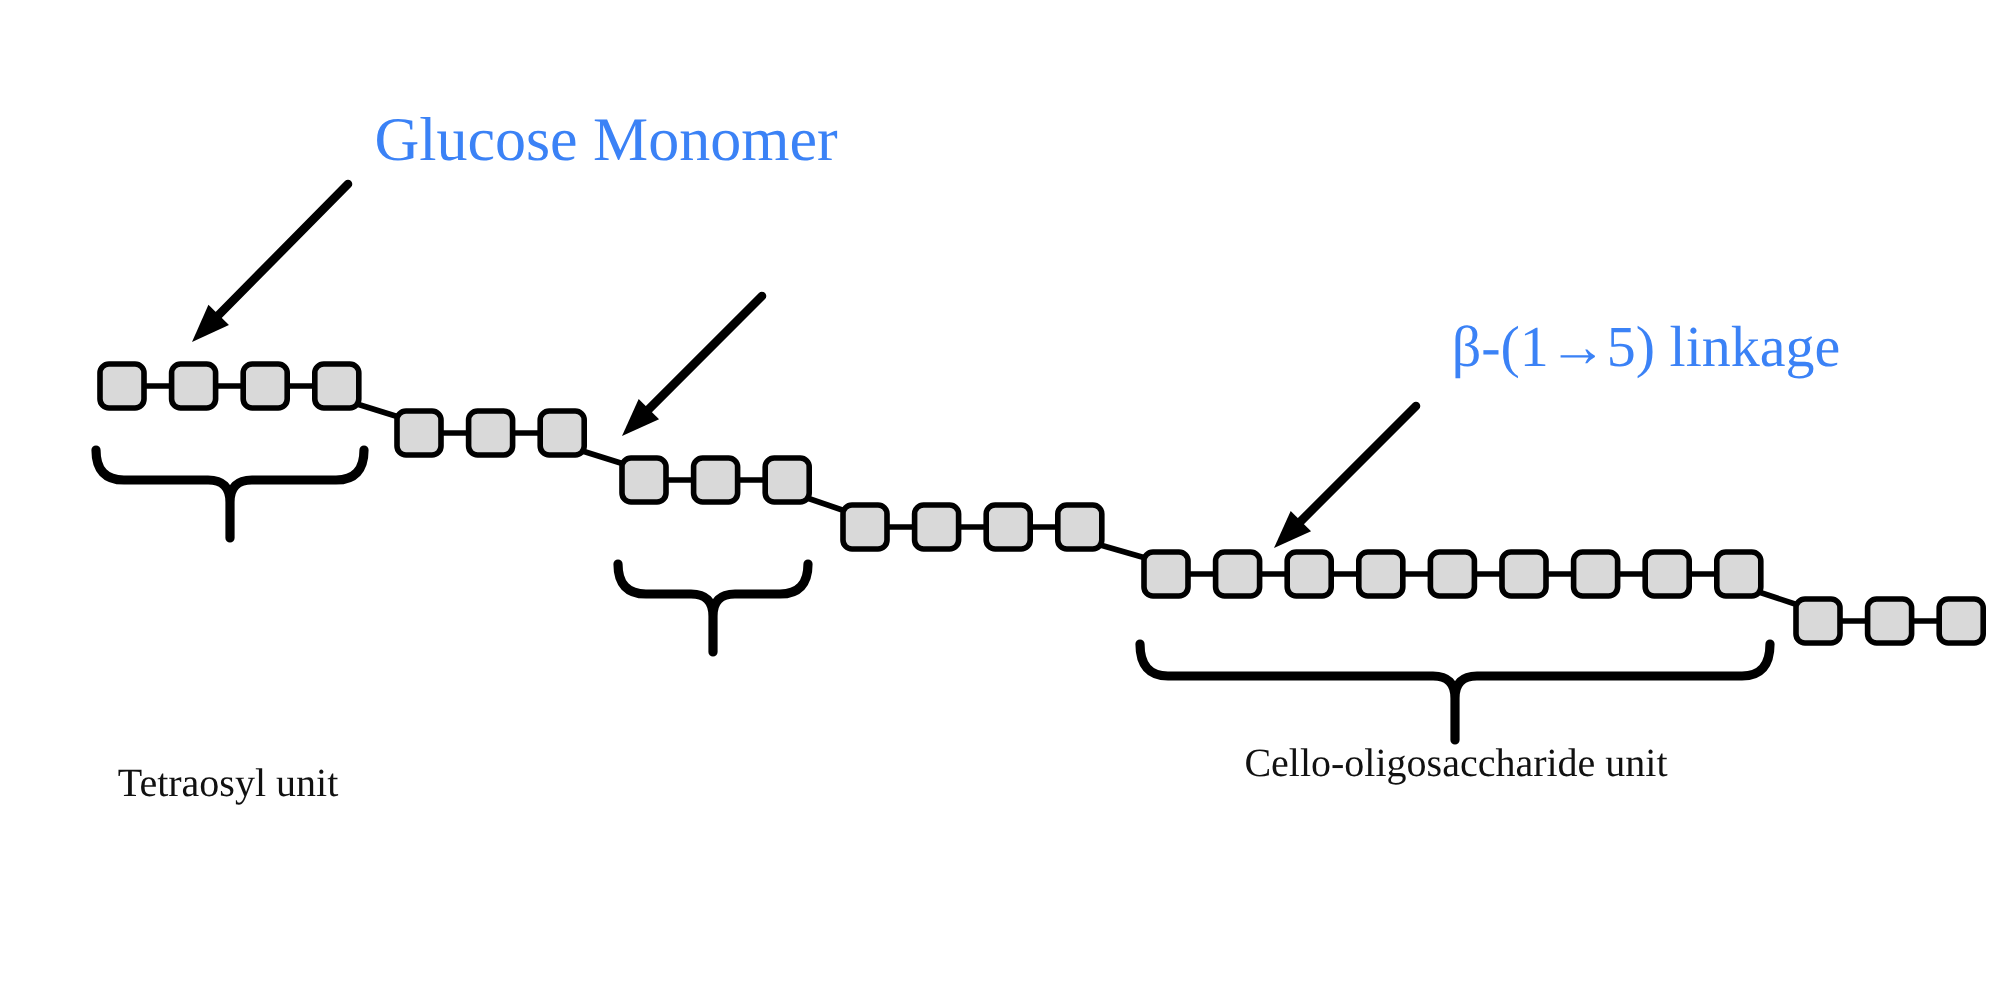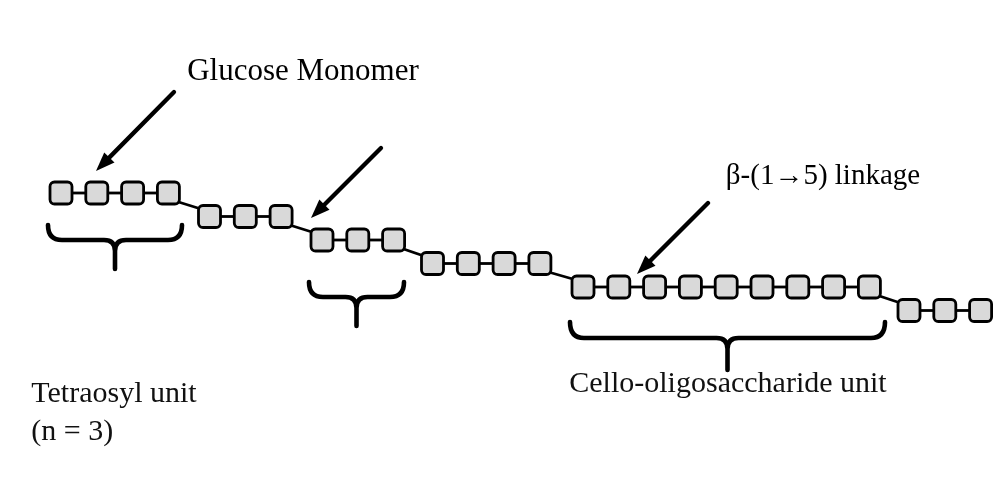--- a/index.html
+++ b/index.html
@@ -4,26 +4,26 @@
 <title>Polysaccharide structure diagram</title>
 <style>
   html,body{margin:0;padding:0;background:#ffffff;}
   .figure{
     position:relative;width:1000px;height:500px;background:#ffffff;
     font-family:"Liberation Serif","DejaVu Serif",serif;color:#111111;overflow:hidden;
   }
   .canvas{position:absolute;left:0;top:0;}
   .lbl{
     position:absolute;white-space:nowrap;transform:translateX(-50%);
-    font-size:29px;line-height:32px;color:#000000;
+    font-size:29px;line-height:32px;color:#3b82f6;
   }
   .lbl.glucose{font-size:31px;}
   .unit{
-    position:absolute;transform:translateX(-50%);
-    font-size:30px;line-height:38px;white-space:nowrap;color:#111111;
+    position:absolute;transform:translateX(-50%);text-align:center;
+    font-size:20px;line-height:38px;white-space:nowrap;color:#111111;
   }
 </style>
 </head>
 <body>
 
 <div class="figure">
 
   <svg id="chain-svg" class="canvas" width="1000" height="500" viewBox="0 0 1000 500">
       <line x1="70" y1="193" x2="87.8" y2="193" stroke="#000000" stroke-width="2.8"></line>
       <line x1="105.8" y1="193" x2="123.6" y2="193" stroke="#000000" stroke-width="2.8"></line>
@@ -87,21 +87,20 @@
       <polygon points="637,274 645.3438600180012,255.47380233291247 655.5261976670876,265.65613998199876" fill="#000000"></polygon>
     </svg>
 
   <div class="lbl glucose" style="left:303px;top:54px">Glucose Monomer</div>
 
 
   <div class="lbl" style="left:823px;top:158px">β-(1→5) linkage</div>
 
   <div class="unit" style="left:114px;top:373px">
     <div>Tetraosyl unit</div>
-    <div>(n = 3)</div>
   </div>
 
   <div class="unit" style="left:355px;top:373px">
   </div>
 
   <div class="unit" style="left:728px;top:363px">
     <div>Cello-oligosaccharide unit</div>
   </div>
 
 </div>

